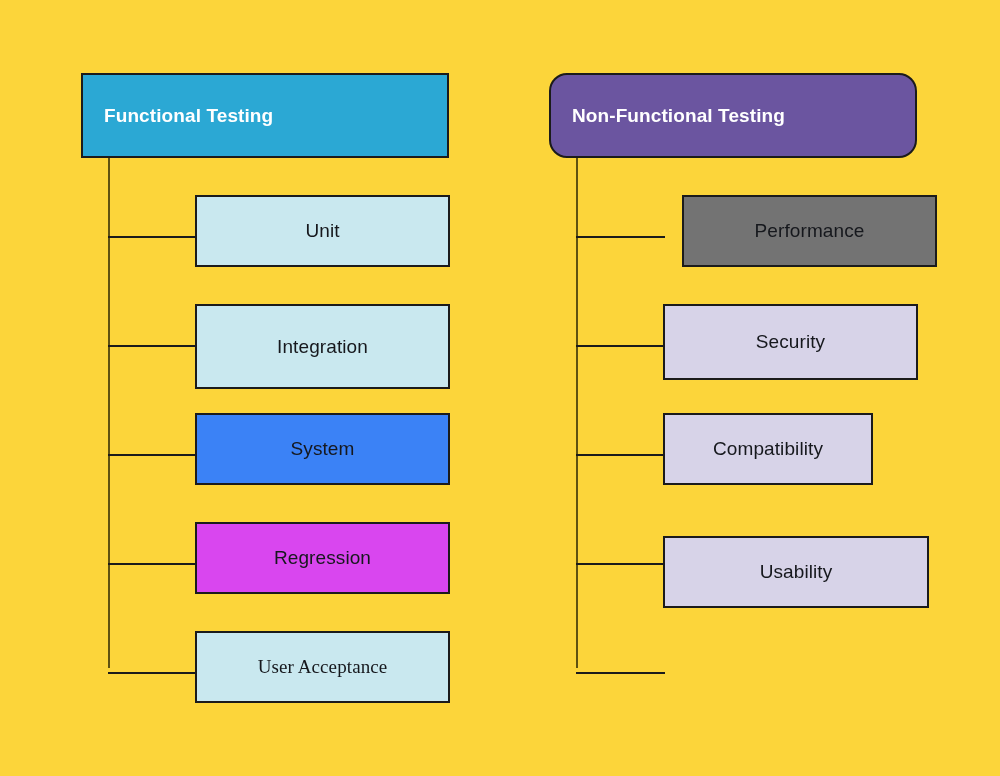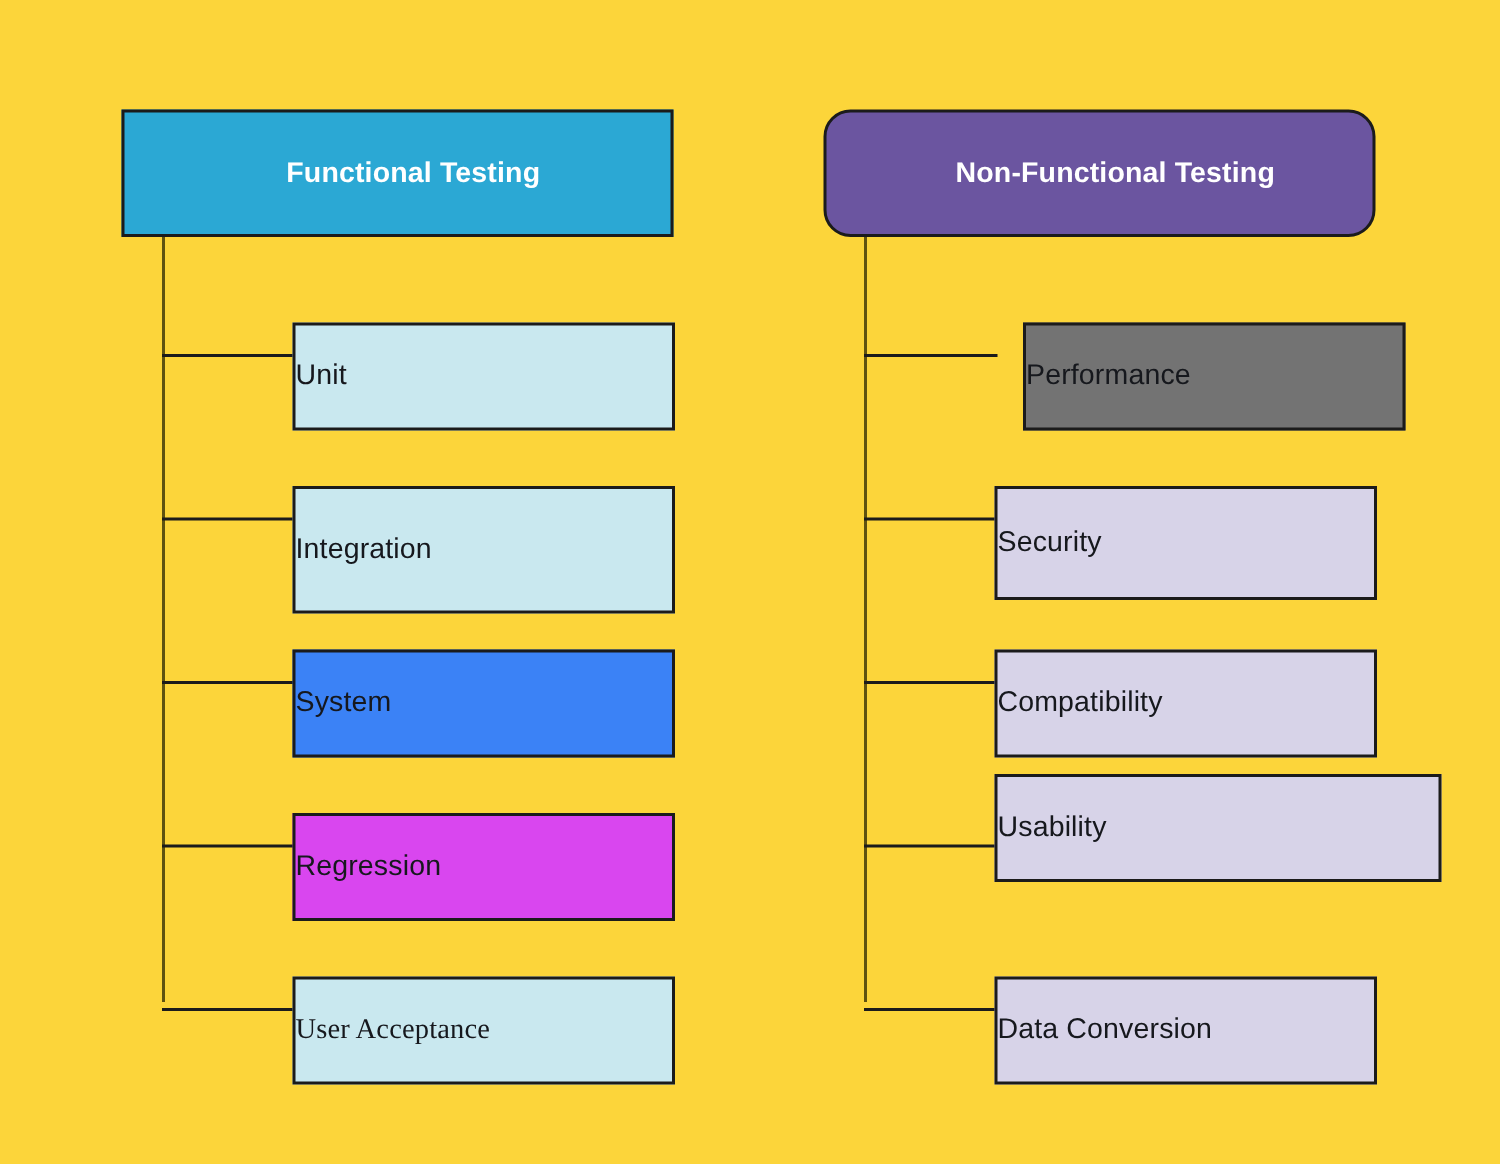--- a/index.html
+++ b/index.html
@@ -33,38 +33,37 @@
     background: #1b1b1b;
   }
 
   
   .root-box {
     position: absolute;
     box-sizing: border-box;
     border: 2px solid #1b1b1b;
     display: flex;
     align-items: center;
-    justify-content: center;
   }
   .root-label {
     font-size: 19px;
     font-weight: bold;
     color: #ffffff;
     letter-spacing: 0.1px;
     padding-left: 21px;
   }
 
   
   .child-box {
     position: absolute;
     box-sizing: border-box;
     border: 2px solid #1b1b1b;
     display: flex;
     align-items: center;
-    margin-top: 20px;
+    justify-content: center;
   }
   .child-label {
     font-size: 19px;
     font-weight: normal;
     color: #16181d;
     letter-spacing: 0.1px;
     text-align: center;
   }
 </style>
 </head>
@@ -113,27 +112,24 @@
   <div class="child-box" style="left:682px; top:195px; width:255px; height:72px; background:#737373;">
     <span class="child-label">Performance</span>
   </div>
 
   <div class="stub" style="left:576px; top:345px; width:89px;"></div>
   <div class="child-box" style="left:663px; top:304px; width:255px; height:76px; background:#D7D3E8;">
     <span class="child-label">Security</span>
   </div>
 
   <div class="stub" style="left:576px; top:454px; width:89px;"></div>
-  <div class="child-box" style="left:663px; top:413px; width:255px; height:72px; background:#D7D3E8;">
+  <div class="child-box" style="left:663px; top:413px; width:210px; height:72px; background:#D7D3E8;">
     <span class="child-label">Compatibility</span>
   </div>
 
   <div class="stub" style="left:576px; top:563px; width:89px;"></div>
-  <div class="child-box" style="left:663px; top:496px; width:298px; height:72px; background:#D7D3E8;">
+  <div class="child-box" style="left:663px; top:536px; width:266px; height:72px; background:#D7D3E8;">
     <span class="child-label">Usability</span>
   </div>
 
   <div class="stub" style="left:576px; top:672px; width:89px;"></div>
-  <div class="child-box" style="left:663px; top:631px; width:255px; height:72px; background:#D7D3E8;">
-    <span class="child-label">Data Conversion</span>
-  </div>
 
 </div>
 
 </body></html>

